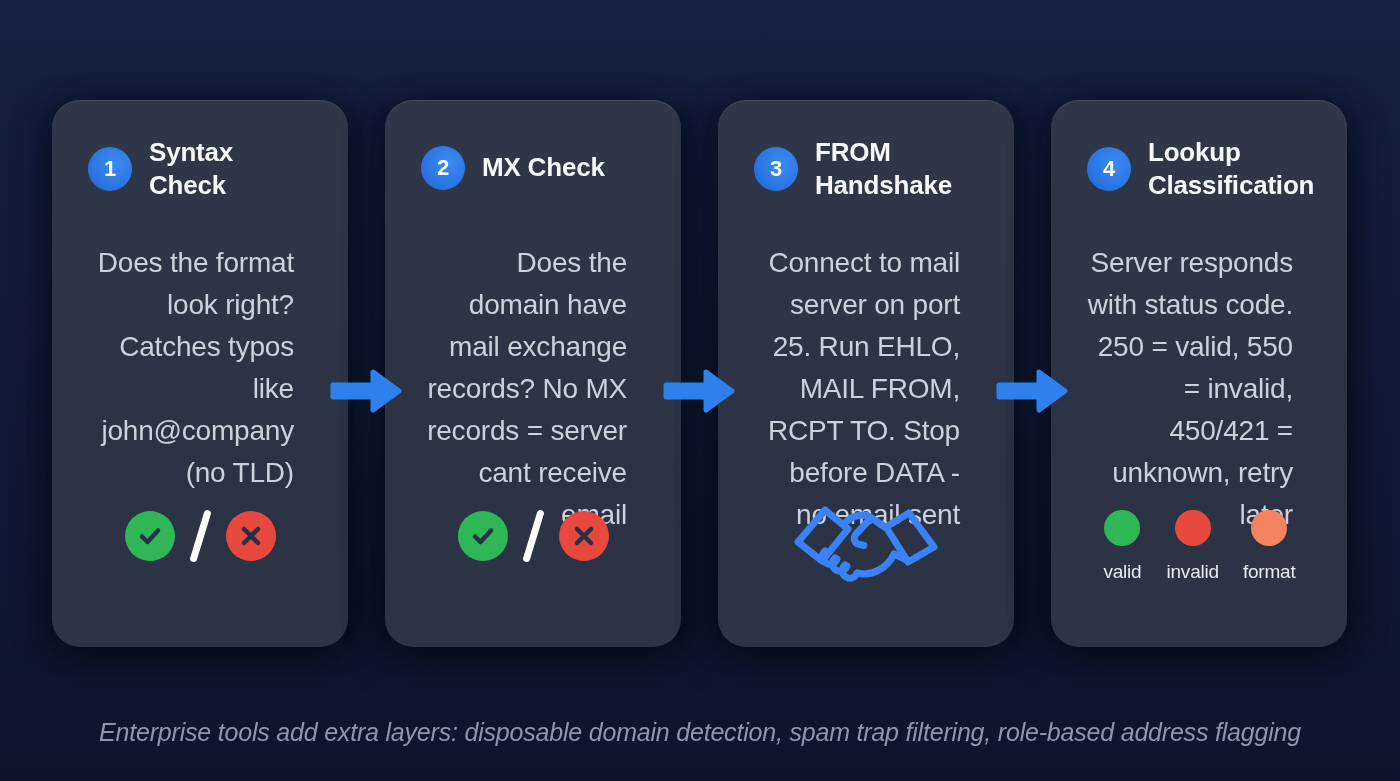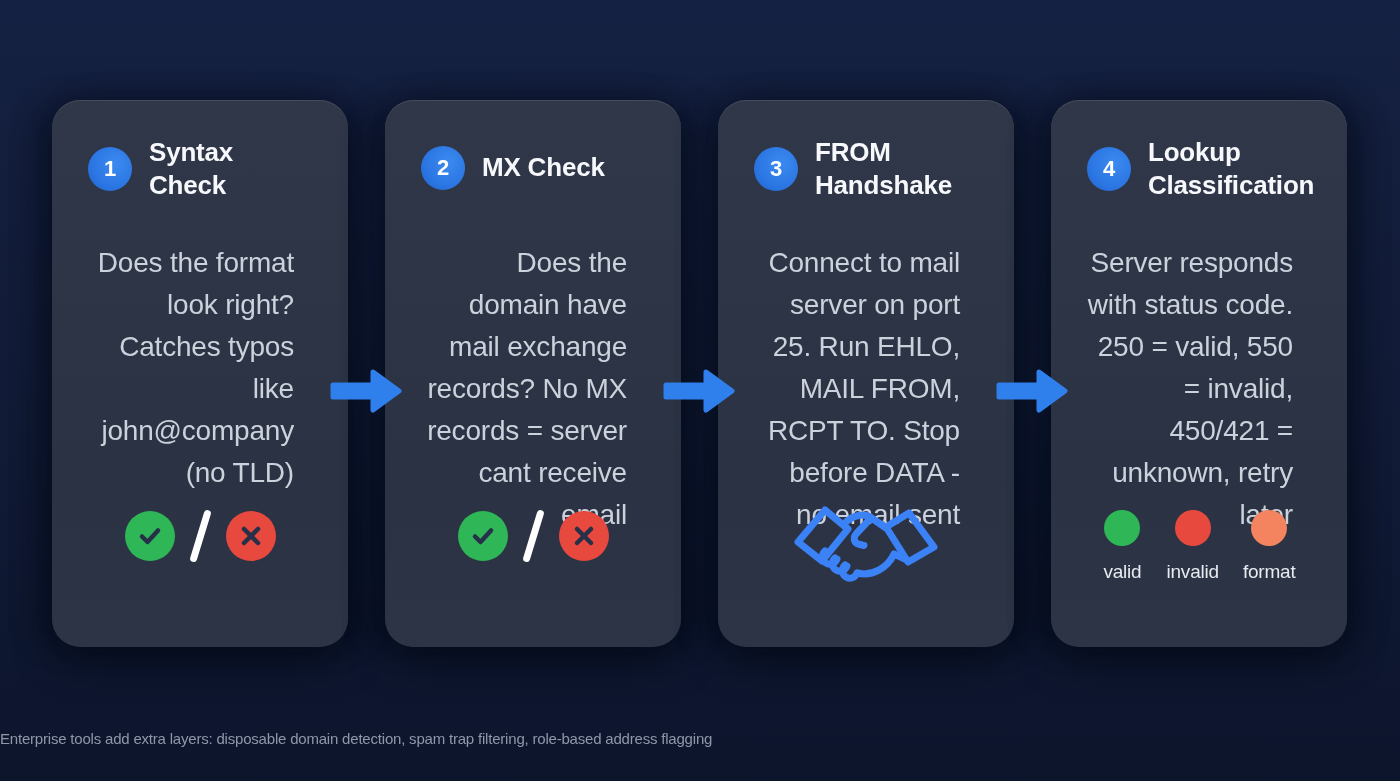--- a/index.html
+++ b/index.html
@@ -28,22 +28,22 @@
   .circle-cross{background:#e8493e;}
   .slash{width:7px;height:54px;border-radius:4px;background:#fff;transform:rotate(17deg);margin:0 8px;}
   .visual-handshake{position:absolute;left:0;right:0;bottom:56px;display:flex;justify-content:center;}
   .visual-dots{position:absolute;left:0;right:0;bottom:64px;display:flex;justify-content:center;align-items:flex-start;gap:24px;}
   .dot-item{display:flex;flex-direction:column;align-items:center;gap:15px;min-width:40px;}
   .dot{width:36px;height:36px;border-radius:50%;}
   .dot-label{font-size:19px;color:#e8ebf0;letter-spacing:-.2px;}
   .arrow{position:absolute;top:368px;width:74px;height:46px;}
   .arrow-1{left:329px}.arrow-2{left:662px}.arrow-3{left:995px}
   .footer-note{
-    position:absolute;left:0;right:0;bottom:34px;text-align:left;
-    font-size:15px;color:#8f97a8;letter-spacing:-.2px;
+    position:absolute;left:0;right:0;bottom:34px;text-align:center;
+    font-size:25px;color:#8f97a8;letter-spacing:-.2px;font-style:italic;
   }
 </style>
 </head>
 <body>
 
 <div class="stage">
 
   <div class="step-card card-1">
     <div class="card-head">
       <div class="badge">1</div>

